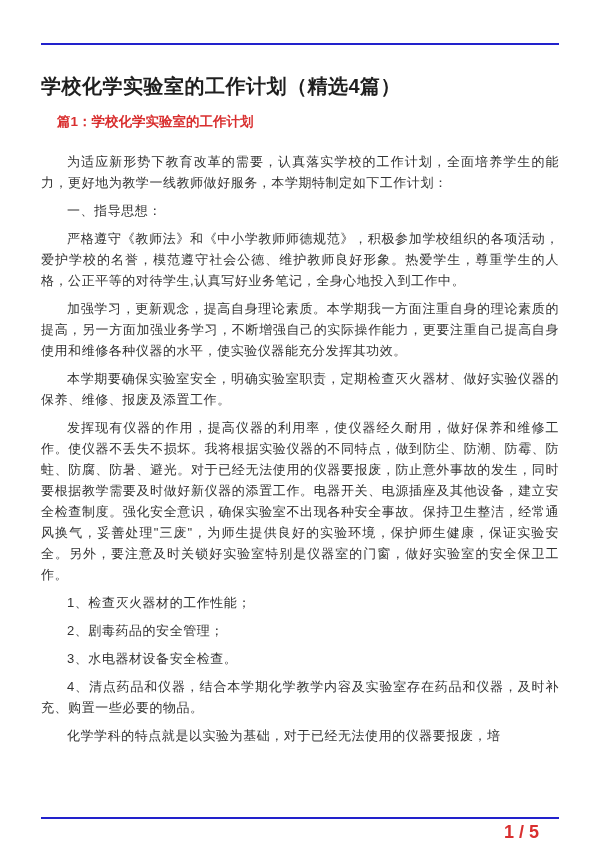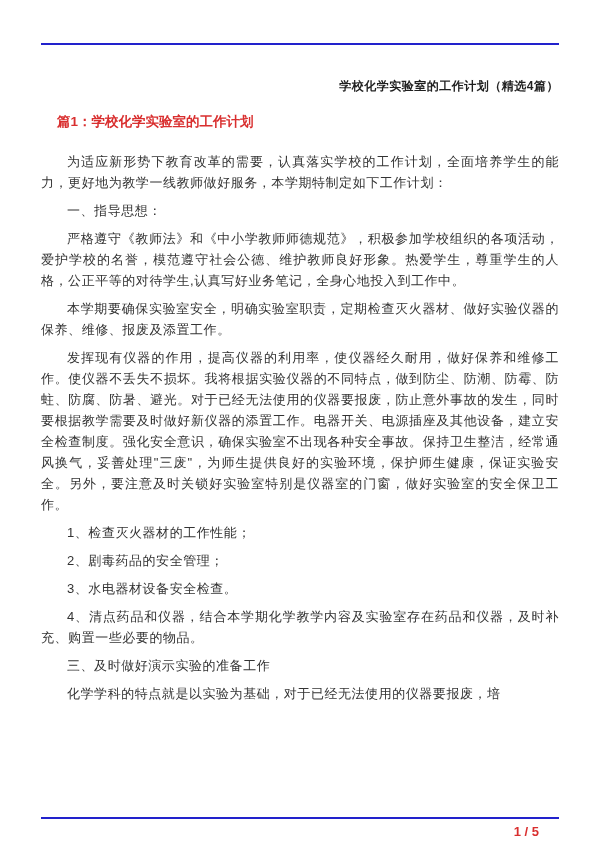--- a/index.html
+++ b/index.html
@@ -27,24 +27,24 @@
     background: var(--rule-blue, #2222cc);
   }
   .rule.top {
     position: absolute;
     left: 41px;
     right: 41px;
     top: 43px;
   }
   .doc-title {
     margin: 74px 0 0 0;
-    font-size: 12px;
+    font-size: 20px;
     line-height: 24px;
     font-weight: bold;
-    text-align: right;
+    text-align: left;
     color: #1f1f1f;
     letter-spacing: 0.5px;
   }
   .section-heading {
     margin: 15px 0 0 16px;
     font-size: 13.5px;
     line-height: 17px;
     font-weight: bold;
     color: var(--heading-red, #d92f2f);
   }
@@ -66,21 +66,21 @@
     left: 41px;
     right: 41px;
     bottom: 9px;
   }
   .footer .rule.bottom {
     margin-bottom: 5px;
   }
   .page-indicator {
     text-align: right;
     padding-right: 20px;
-    font-size: 13px;
+    font-size: 18px;
     line-height: 16px;
     font-weight: bold;
     color: var(--heading-red, #d92f2f);
   }
 </style>
 </head>
 <body>
 
 <div class="page">
 
@@ -89,27 +89,27 @@
   <div class="content">
 
     <h1 class="doc-title">学校化学实验室的工作计划（精选4篇）</h1>
 
     <h2 class="section-heading">篇1：学校化学实验室的工作计划</h2>
 
     <div class="body-text">
       <p class="para">为适应新形势下教育改革的需要，认真落实学校的工作计划，全面培养学生的能力，更好地为教学一线教师做好服务，本学期特制定如下工作计划：</p>
       <p class="para">一、指导思想：</p>
       <p class="para">严格遵守《教师法》和《中小学教师师德规范》，积极参加学校组织的各项活动，爱护学校的名誉，模范遵守社会公德、维护教师良好形象。热爱学生，尊重学生的人格，公正平等的对待学生,认真写好业务笔记，全身心地投入到工作中。</p>
+      <p class="para">加强学习，更新观念，提高自身理论素质。本学期我一方面注重自身的理论素质的提高，另一方面加强业务学习，不断增强自己的实际操作能力，更要注重自己提高自身使用和维修各种仪器的水平，使实验仪器能充分发挥其功效。</p>
       <p class="para">本学期要确保实验室安全，明确实验室职责，定期检查灭火器材、做好实验仪器的保养、维修、报废及添置工作。</p>
       <p class="para">发挥现有仪器的作用，提高仪器的利用率，使仪器经久耐用，做好保养和维修工作。使仪器不丢失不损坏。我将根据实验仪器的不同特点，做到防尘、防潮、防霉、防蛀、防腐、防暑、避光。对于已经无法使用的仪器要报废，防止意外事故的发生，同时要根据教学需要及时做好新仪器的添置工作。电器开关、电源插座及其他设备，建立安全检查制度。强化安全意识，确保实验室不出现各种安全事故。保持卫生整洁，经常通风换气，妥善处理"三废"，为师生提供良好的实验环境，保护师生健康，保证实验安全。另外，要注意及时关锁好实验室特别是仪器室的门窗，做好实验室的安全保卫工作。</p>
       <p class="para">1、检查灭火器材的工作性能；</p>
       <p class="para">2、剧毒药品的安全管理；</p>
       <p class="para">3、水电器材设备安全检查。</p>
       <p class="para">4、清点药品和仪器，结合本学期化学教学内容及实验室存在药品和仪器，及时补充、购置一些必要的物品。</p>
-      <p class="para">三、及时做好演示实验的准备工作</p>
       <p class="para">化学学科的特点就是以实验为基础，对于已经无法使用的仪器要报废，培</p>
     </div>
 
   </div>
 
   <div class="footer">
     <div class="rule bottom"></div>
     <div class="page-indicator">1 / 5</div>
   </div>
 

